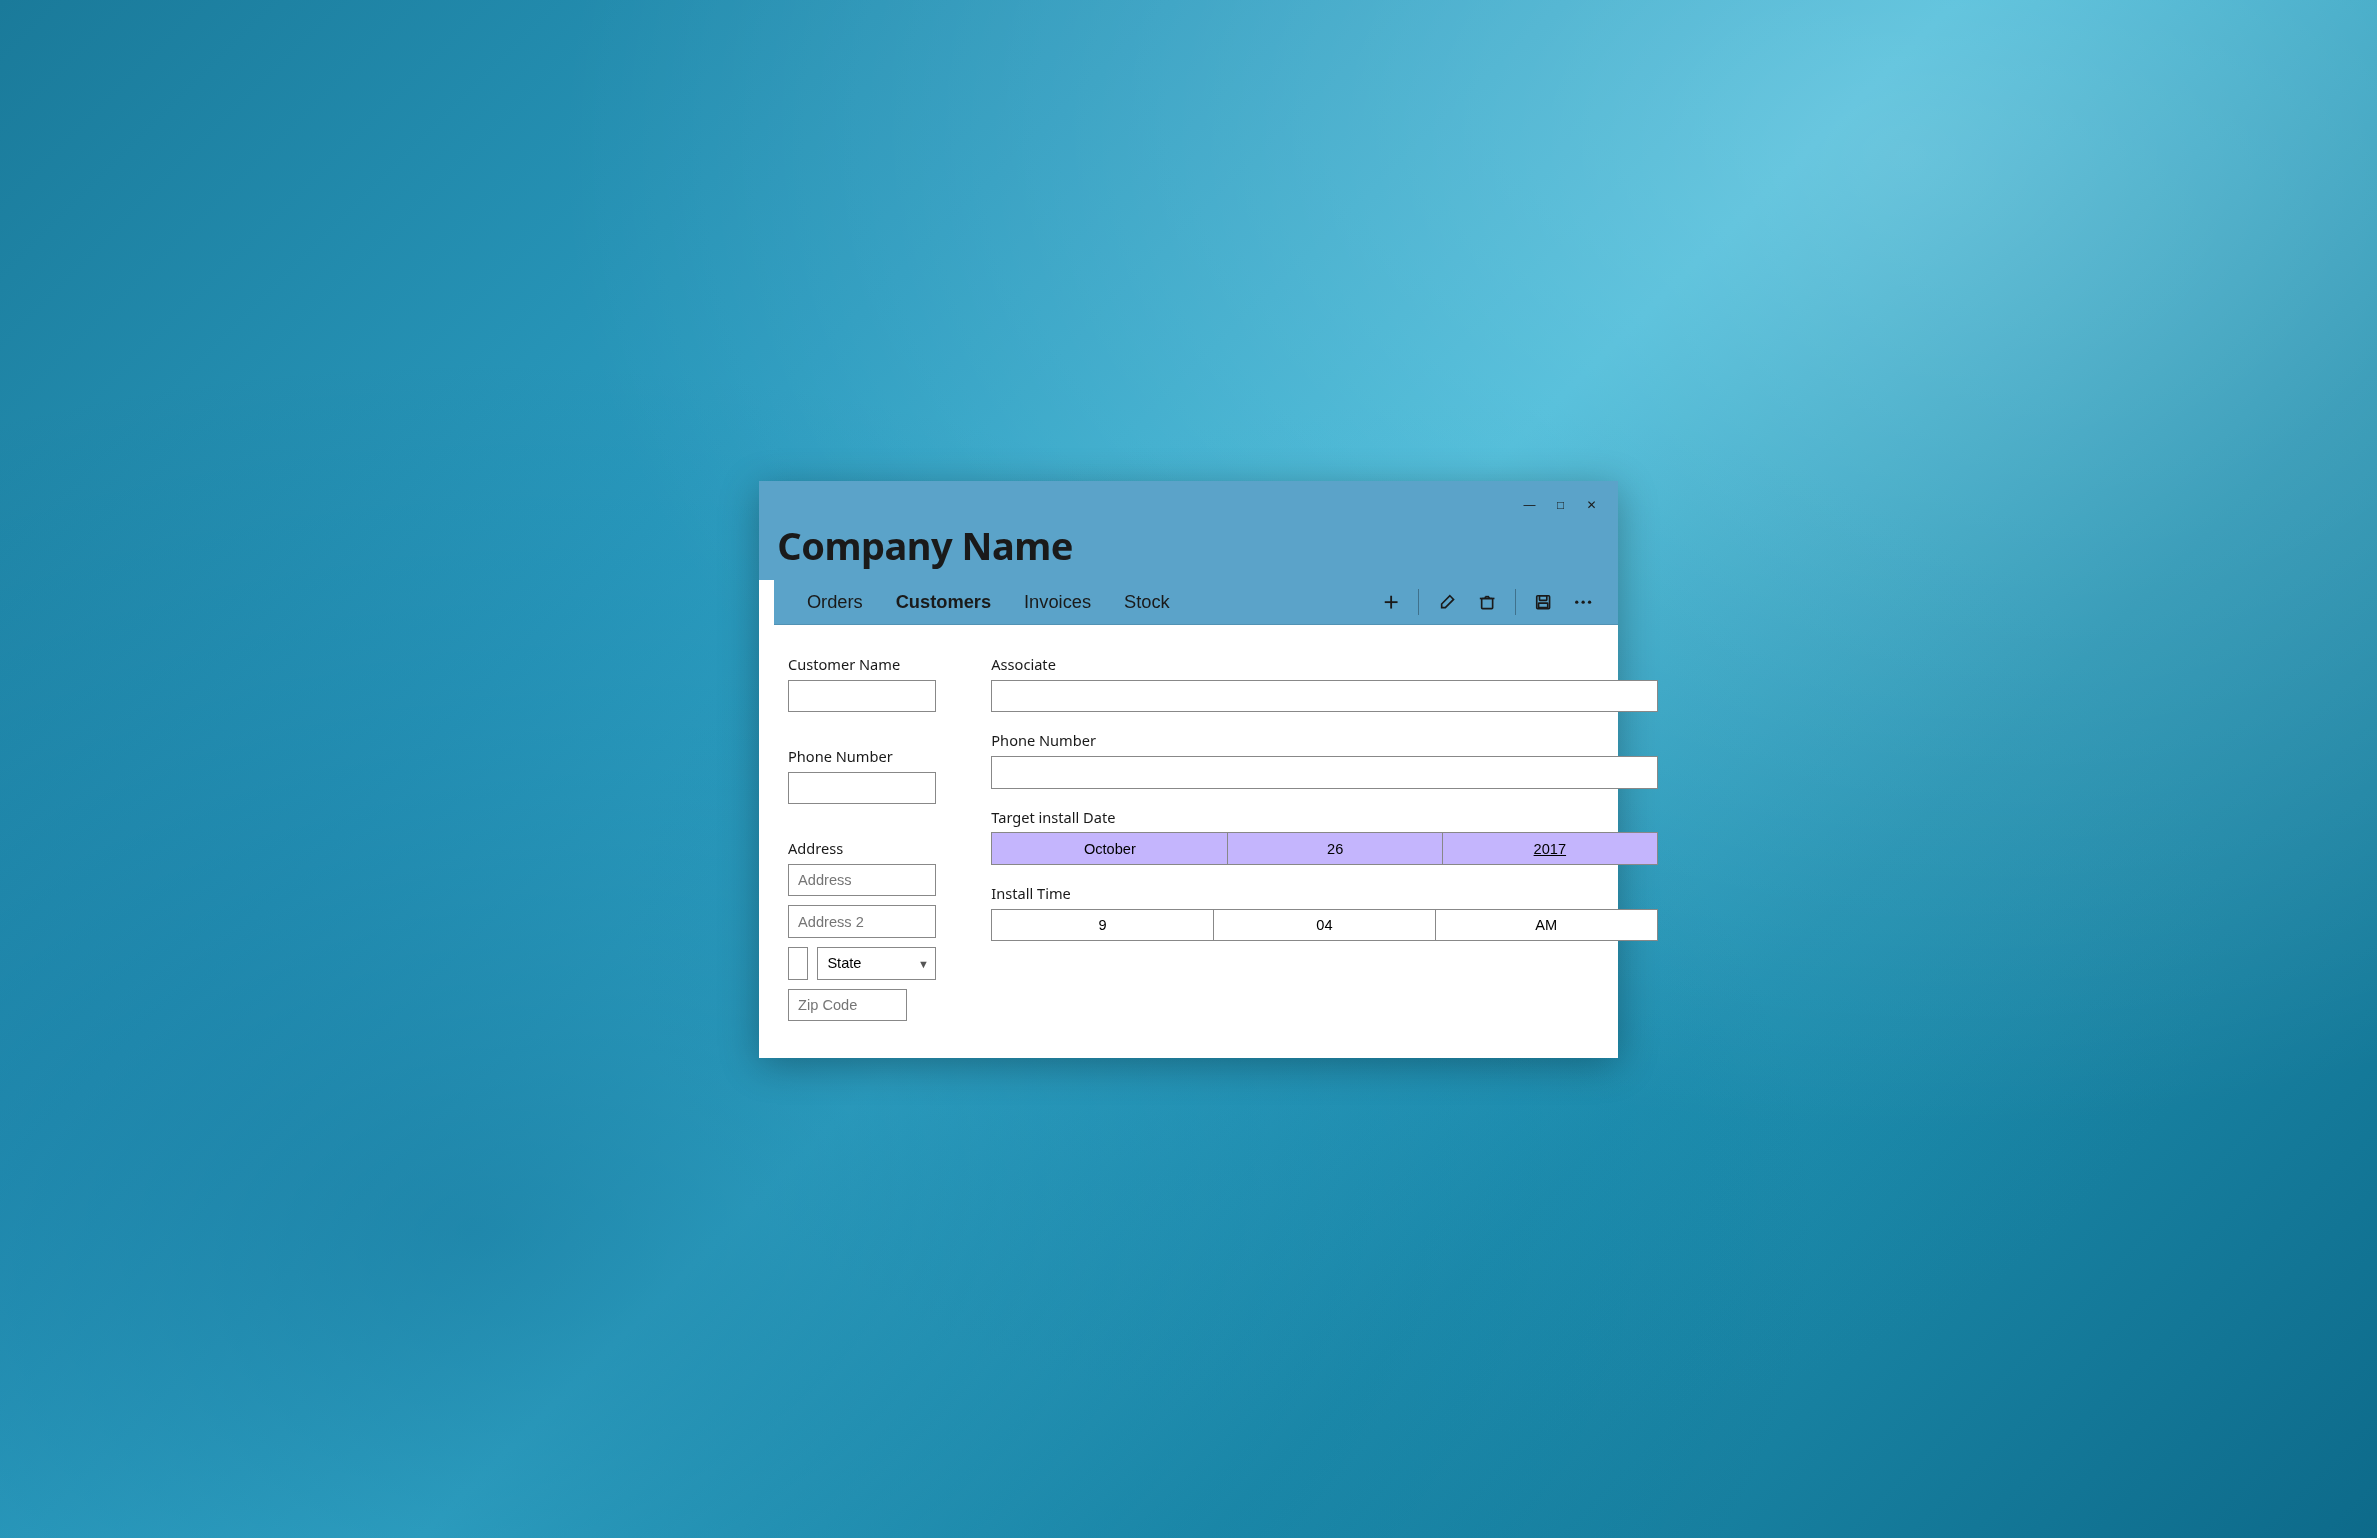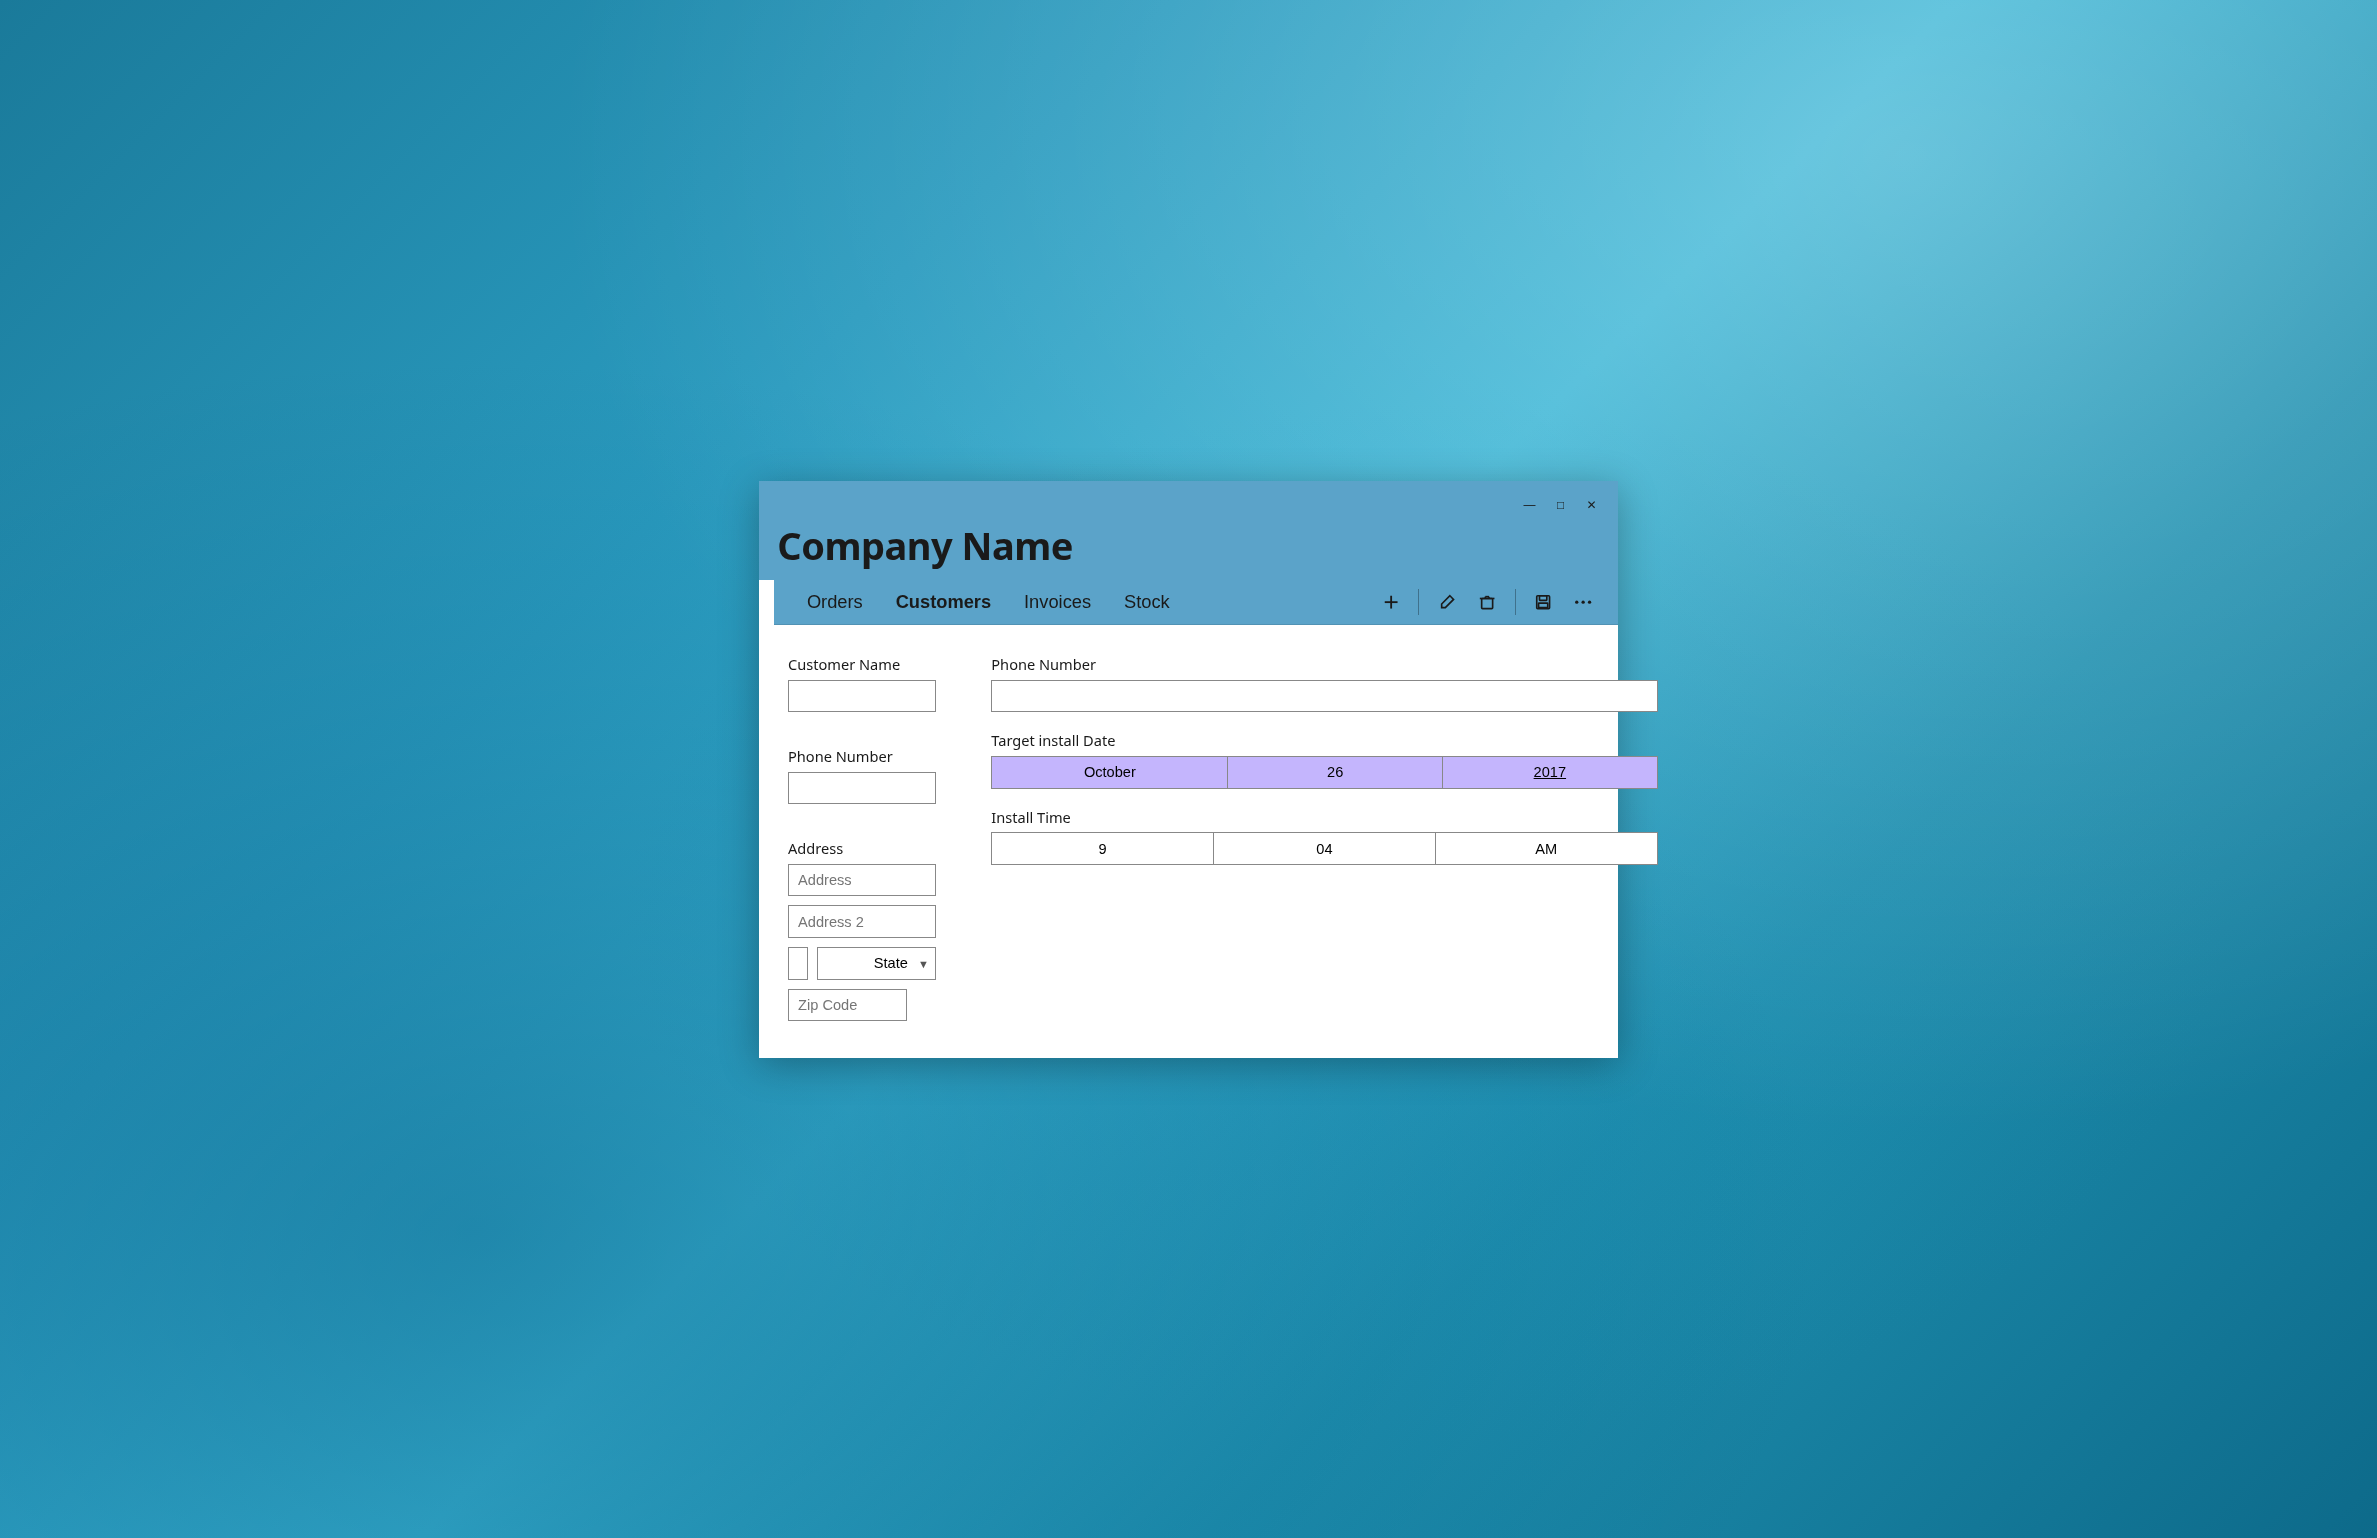--- a/index.html
+++ b/index.html
@@ -180,21 +180,20 @@
       border: 0.9px solid #888;
       padding: 7.3px 9.1px;
       font-size: 14.6px;
       background: #fff;
       cursor: pointer;
       display: flex;
       align-items: center;
       justify-content: space-between;
       outline: none;
       appearance: none;
-      text-align: right;
     }
 
     .state-select-wrapper {
       position: relative;
       width: 119px;
     }
 
     .state-select-wrapper select {
       width: 100%;
       border: 0.9px solid #888;
@@ -405,20 +404,24 @@
               </div>
             </div>
             <input type="text" class="form-input zip-input" placeholder="Zip Code" style="">
           </div>
         </div>
 
       </div>
 
       <div class="right-column">
 
+        <div class="form-group">
+          <label class="form-label">Associate</label>
+          <input type="text" class="form-input" value="" style="">
+        </div>
 
         <div class="form-group">
           <label class="form-label">Phone Number</label>
           <input type="text" class="form-input" value="" style="">
         </div>
 
         <div class="form-group">
           <label class="form-label">Target install Date</label>
           <div class="date-picker">
             <input type="text" class="date-field month" value="October" style="">

